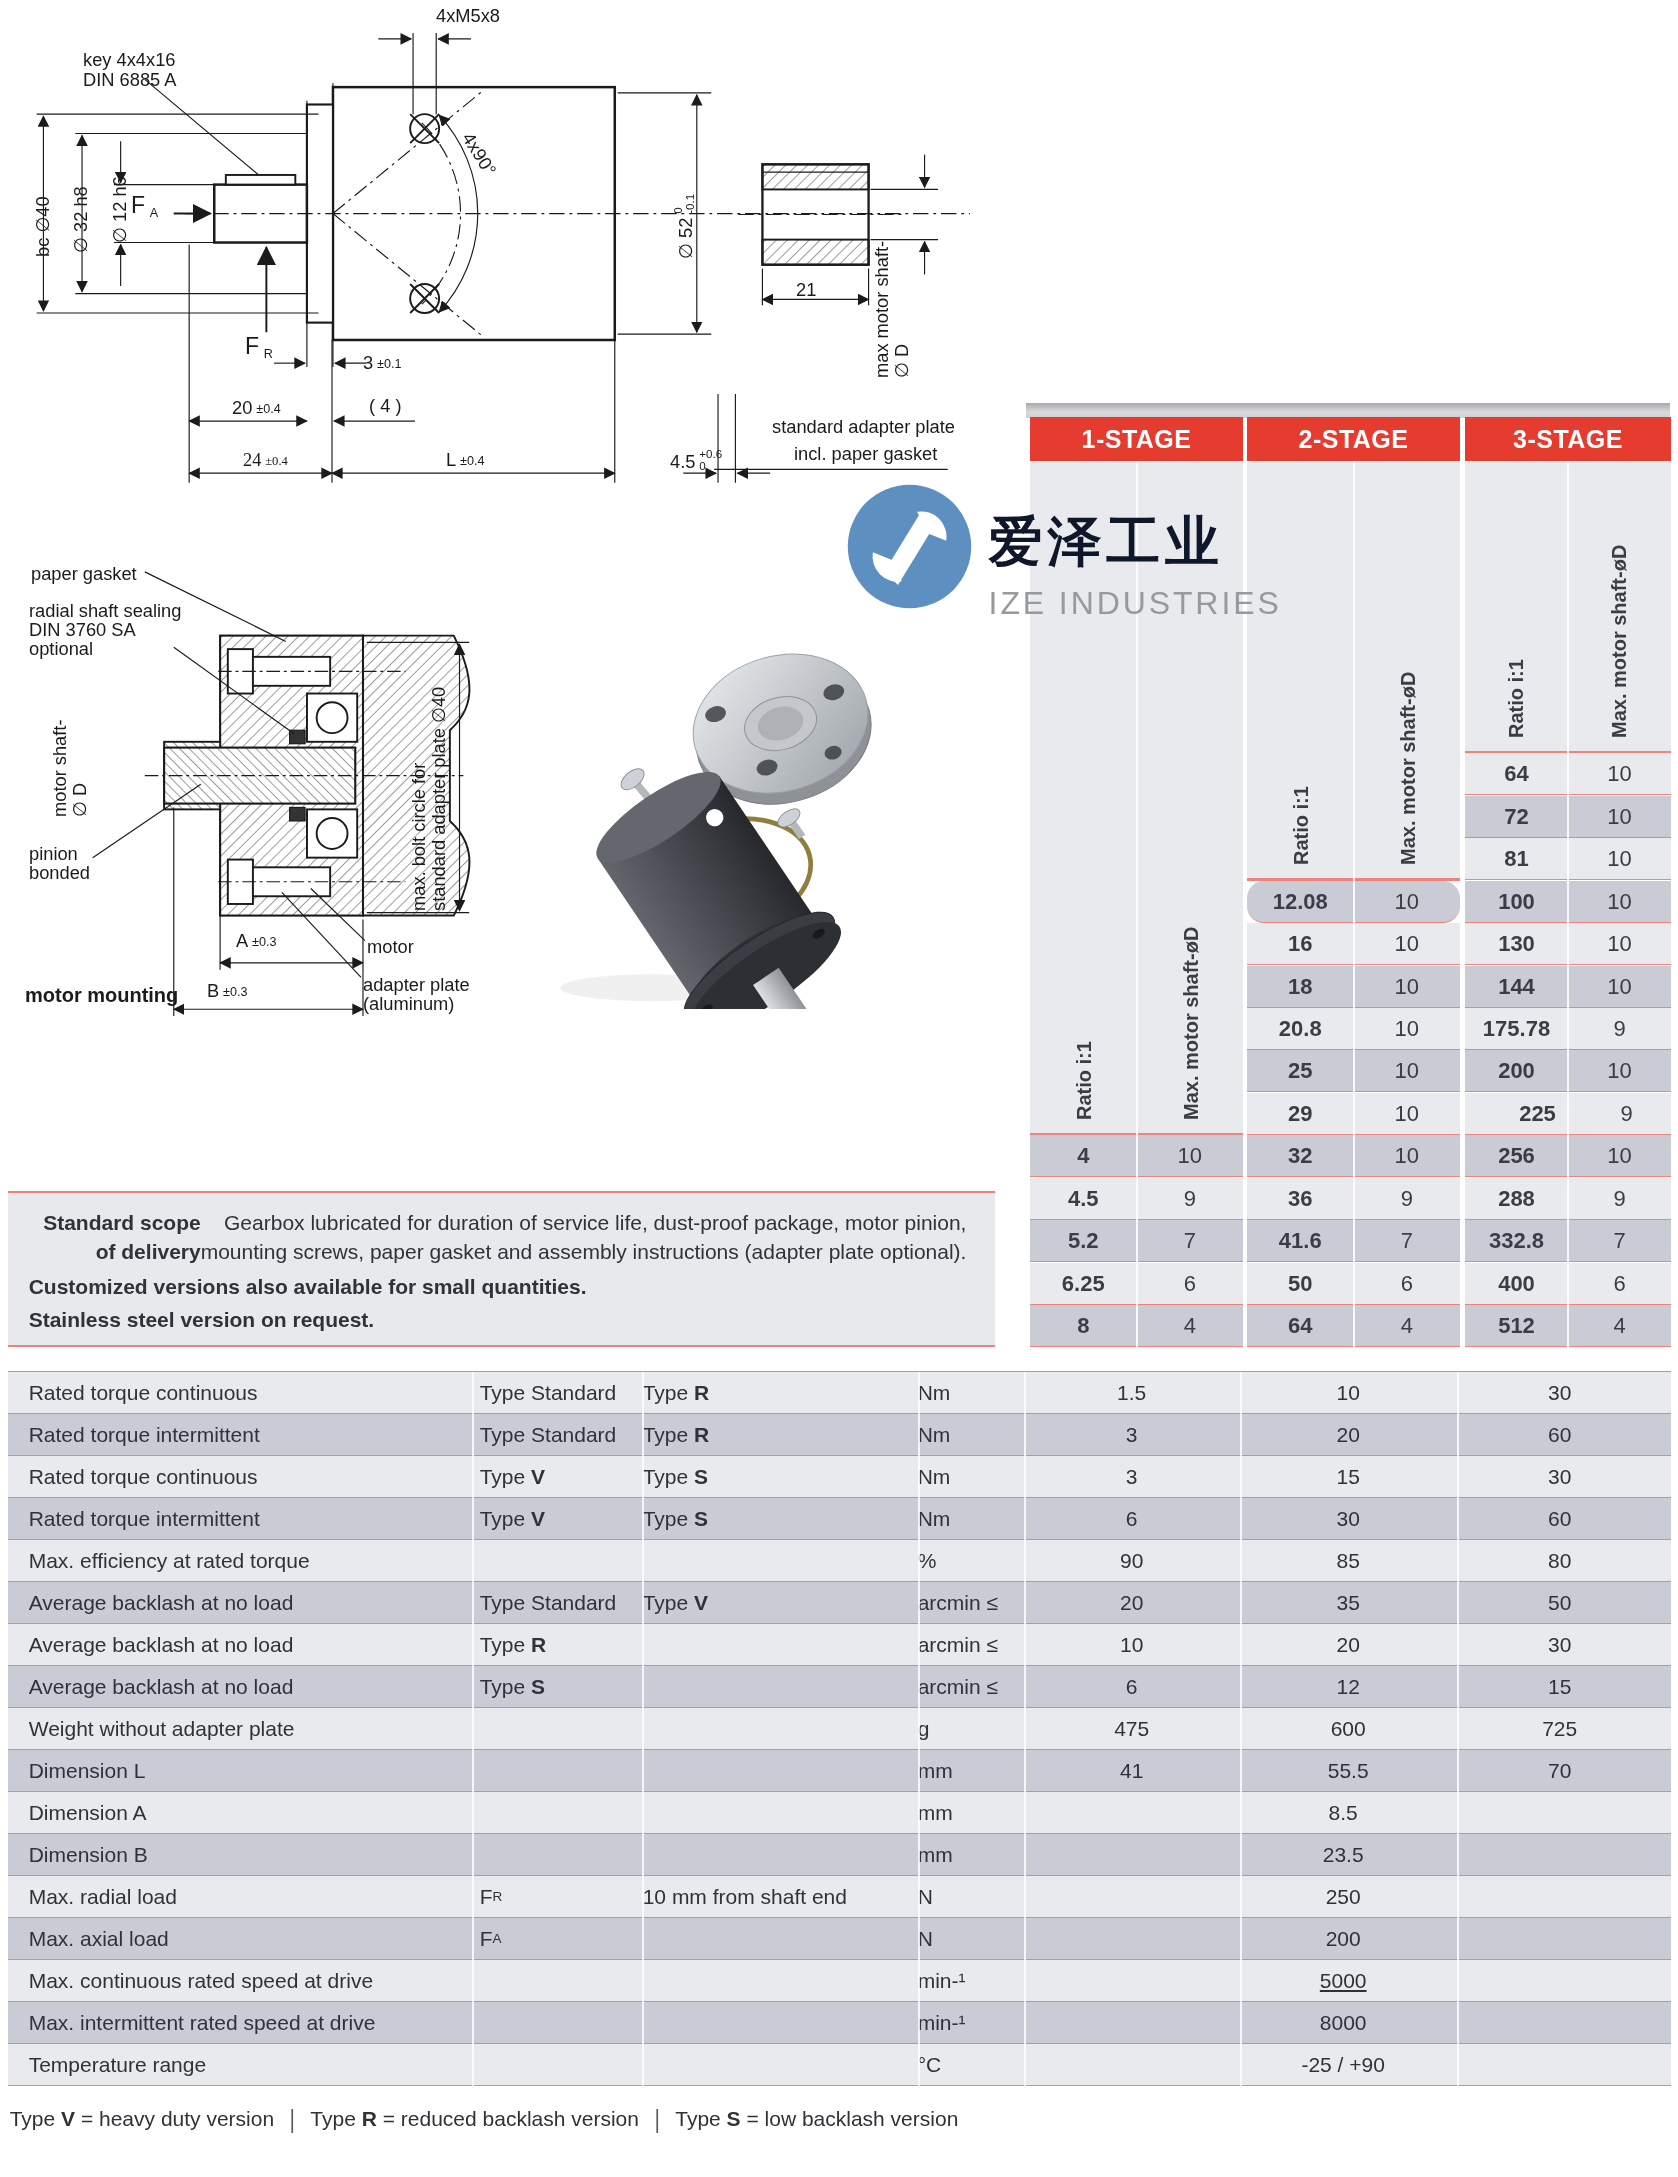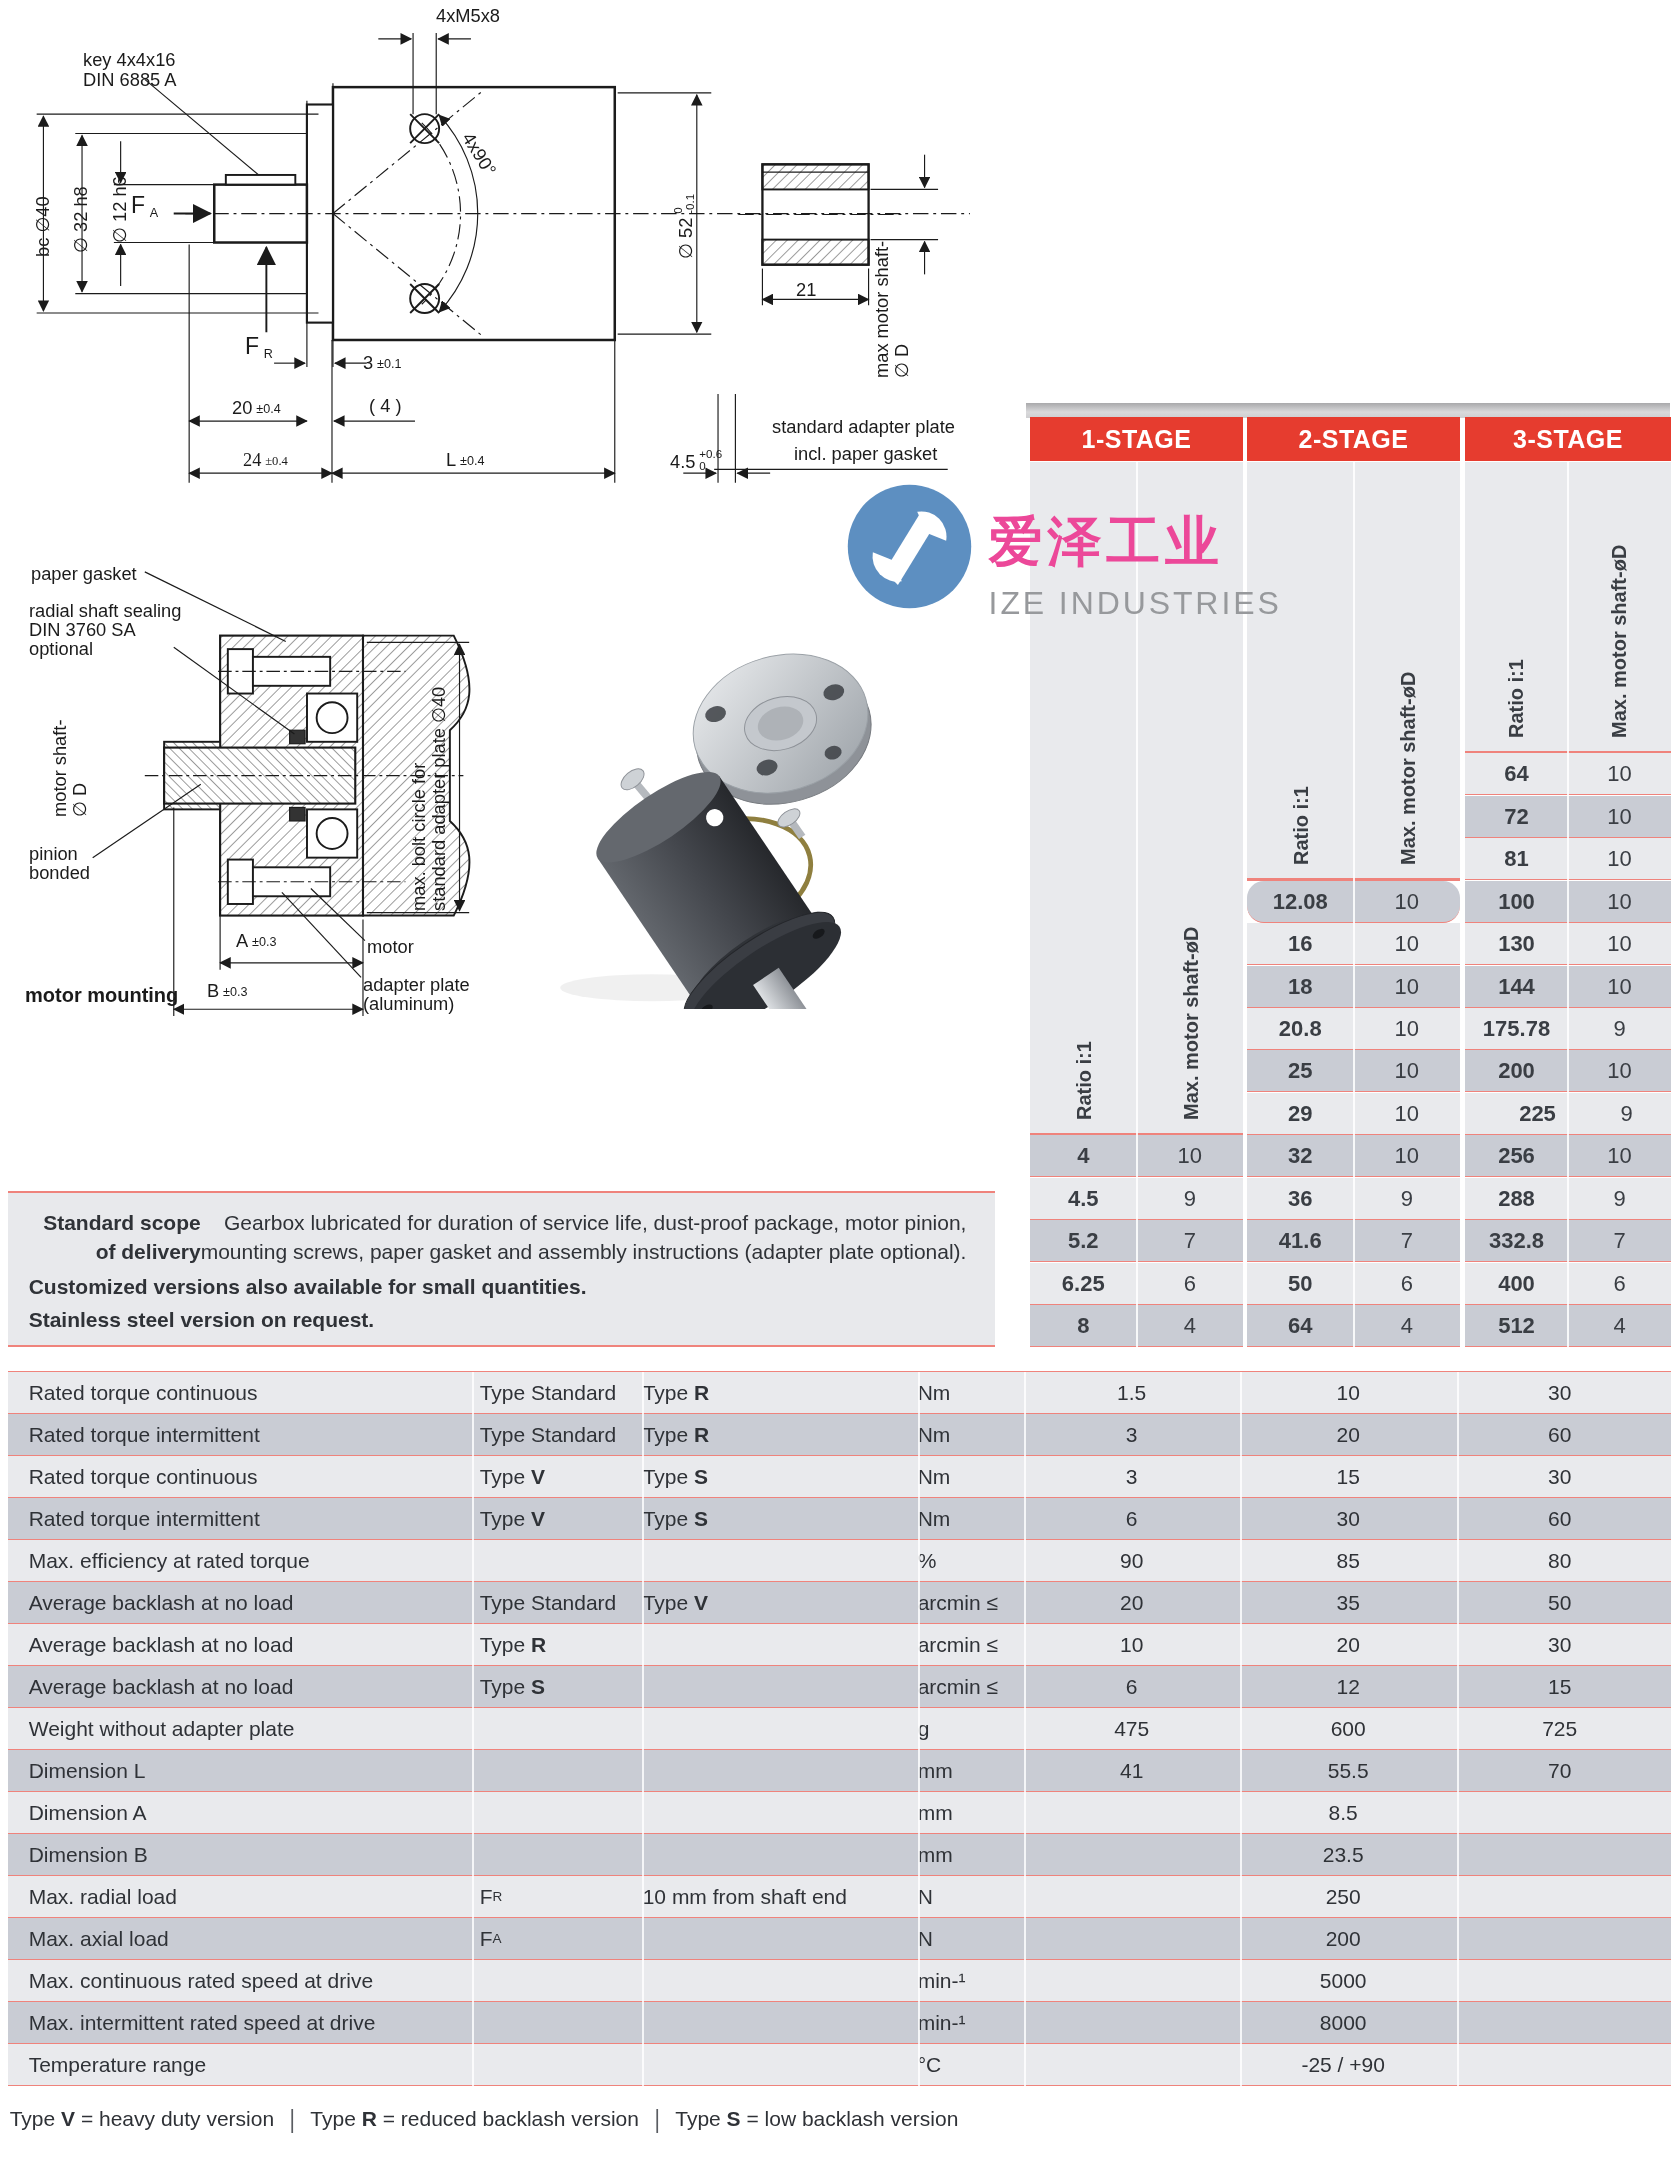--- a/index.html
+++ b/index.html
@@ -10,21 +10,21 @@
   
   .dlabel{position:absolute;font-size:18.3px;color:#1b1b1b;white-space:nowrap;line-height:20px;}
   .dlabel.bold{font-weight:bold;font-size:20px;}
   .dlabel .sub{font-size:12.6px;vertical-align:-3.9px;margin-left:4.8px;}
   .dlabel .fmain{font-size:23px;}
   .dlabel .tol{font-size:12.6px;margin-left:3.9px;vertical-align:1px;}
   .dlabel .tolstack{display:inline-block;font-size:11.6px;line-height:11.6px;margin-left:3.9px;vertical-align:-1.9px;text-align:left;}
   
   #watermark{position:absolute;left:842px;top:479px;z-index:6;display:flex;align-items:flex-start;}
   #wm-text{margin-left:11.6px;padding-top:27px;}
-  #wm-cn{font-size:54px;font-weight:bold;color:#ec4899;letter-spacing:4.8px;white-space:nowrap;font-family:Liberation Mono, monospace;}
+  #wm-cn{font-size:54px;font-weight:bold;color:#0f172a;letter-spacing:4.8px;white-space:nowrap;font-family:Liberation Mono, monospace;}
   #wm-en{font-size:32px;color:#97999c;letter-spacing:2.9px;margin-top:5.8px;white-space:nowrap;}
   
   #stage-table{position:absolute;inset:0;z-index:2;}
   #stage-grad{position:absolute;left:1026px;top:403px;width:644px;height:14.5px;
       background:linear-gradient(180deg,#a9a9ab,#d9d9db 60%,#cfcfd1);}
   .stage-header{position:absolute;height:44px;background:#e63c2f;color:#fff;
       font-size:25px;font-weight:bold;text-align:center;line-height:44px;letter-spacing:0.5px;}
   .stage-zone{position:absolute;background:#e9eaed;box-sizing:border-box;border-bottom:3.9px solid #ef837c;}
   .rot-label{position:absolute;font-size:20px;font-weight:bold;color:#3a3e44;white-space:nowrap;
       transform:rotate(-90deg);transform-origin:0 0;z-index:3;}
@@ -545,21 +545,21 @@
       </div>
       <div class="sprow dark">
         <span class="sp-label">Max. axial load</span>
         <span class="sp-a">F<span class="sp-sub">A</span></span>
         <span class="sp-unit">N</span>
         <span class="sp-v" style="left: 1016px; width: 639px;">200</span>
       </div>
       <div class="sprow light">
         <span class="sp-label">Max. continuous rated speed at drive</span>
         <span class="sp-unit">min-¹</span>
-        <span class="sp-v" style="left: 1016px; width: 639px;">5000</span>
+        <span class="sp-v" style="left: 1016px; width: 639px; text-decoration: underline;">5000</span>
       </div>
       <div class="sprow dark">
         <span class="sp-label">Max. intermittent rated speed at drive</span>
         <span class="sp-unit">min-¹</span>
         <span class="sp-v" style="left: 1016px; width: 639px;">8000</span>
       </div>
       <div class="sprow light">
         <span class="sp-label">Temperature range</span>
         <span class="sp-unit">°C</span>
         <span class="sp-v" style="left: 1016px; width: 639px;">-25 / +90</span>

